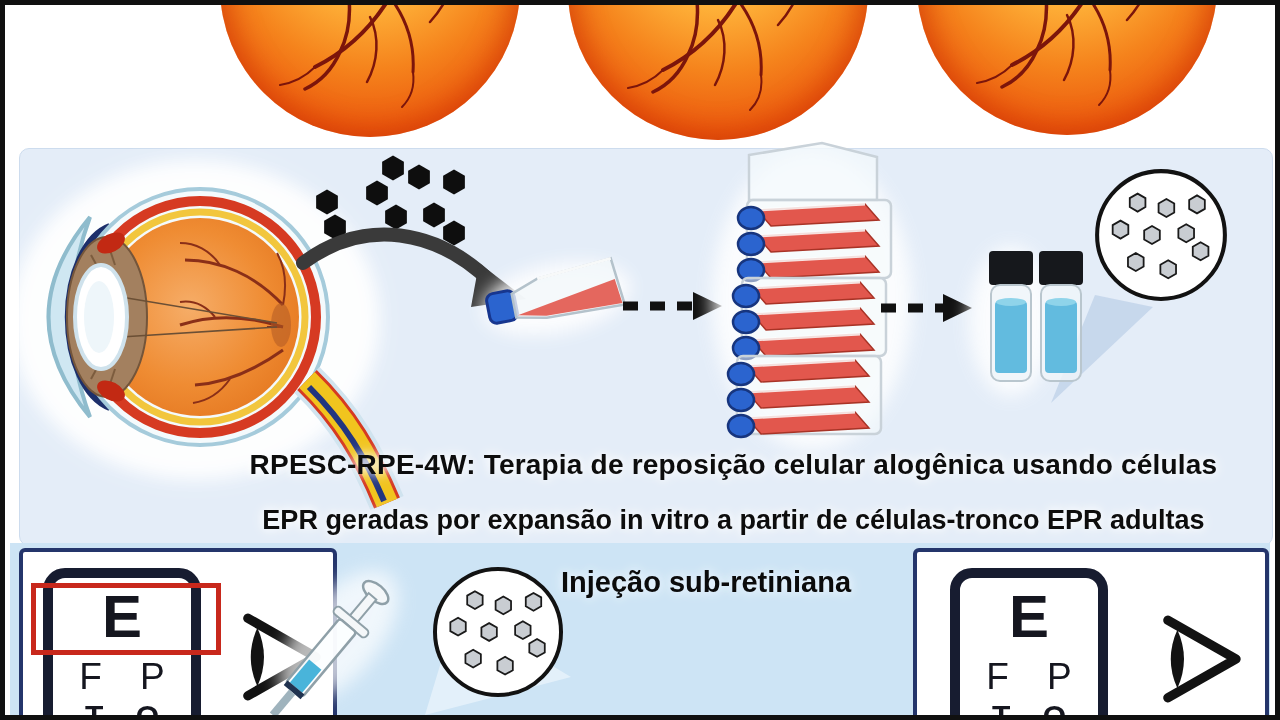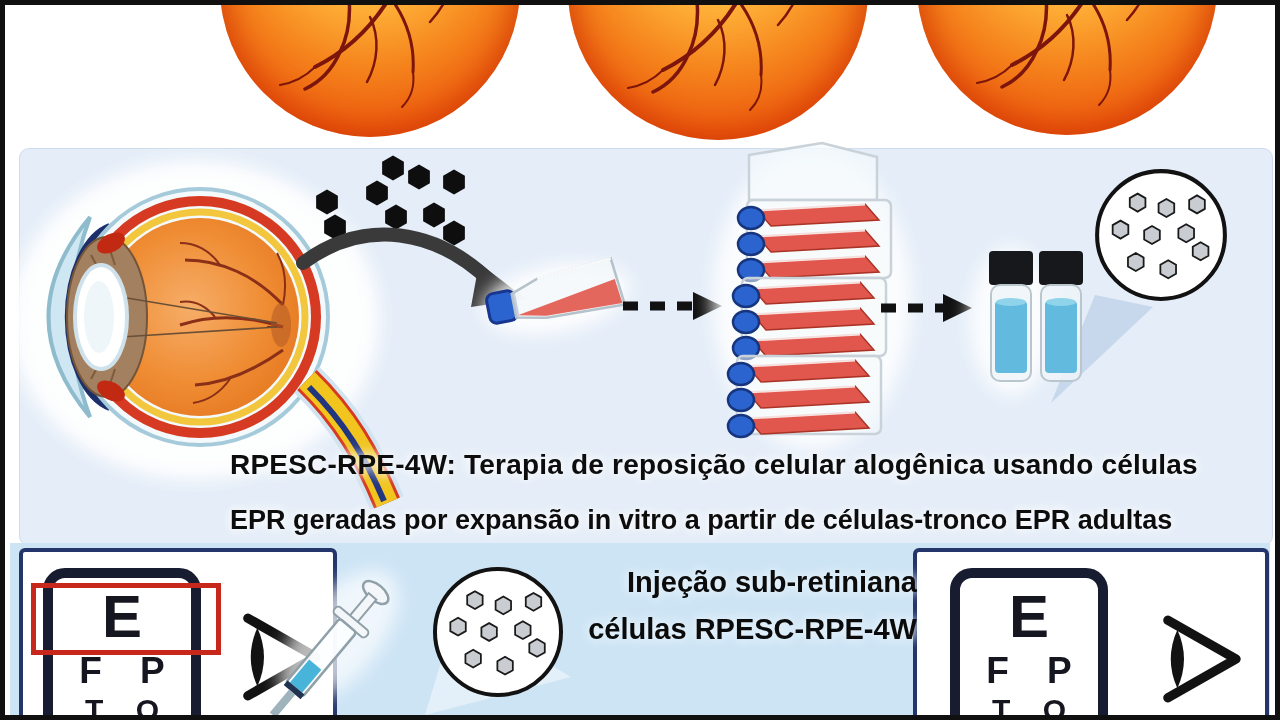--- a/index.html
+++ b/index.html
@@ -18,21 +18,21 @@
   .retina svg{position:absolute;inset:0;}
   #retina-1{left:215px;top:-168px;}
   #retina-2{left:563px;top:-165px;}
   #retina-3{left:912px;top:-170px;}
   
   .mid-panel{
     position:absolute;left:14px;top:143px;width:1252px;height:396px;
     background:#e4edf8;border:1px solid #cddcee;border-radius:10px;
   }
   .caption{
-    position:absolute;left:225px;right:38px;top:444px;
+    position:absolute;left:225px;right:38px;top:444px;text-align:center;
     color:#0d0d0d;z-index:5;
   }
   .caption .l1{font-size:28px;font-weight:600;letter-spacing:.2px;
     text-shadow:0 0 8px #fff,0 0 16px #fff;}
   .caption .l2{font-size:27px;font-weight:600;margin-top:24px;
     text-shadow:0 0 8px #fff,0 0 16px #fff;}
   
   .bottom-strip{
     position:absolute;left:5px;right:5px;top:538px;height:182px;
     background:#cde4f5;
@@ -45,31 +45,31 @@
   #chart-box-left{left:14px;width:318px;}
   #chart-box-right{left:908px;width:356px;}
   .chart-frame{
     position:absolute;width:158px;height:210px;
     border:10px solid #171c30;border-radius:22px;box-sizing:border-box;
     text-align:center;color:#15161f;
   }
   #chart-box-left .chart-frame{left:20px;top:16px;}
   #chart-box-right .chart-frame{left:33px;top:16px;}
   .row-e{font-size:60px;font-weight:700;line-height:62px;margin-top:8px;}
-  .row-fp{font-size:37px;font-weight:700;letter-spacing:14px;line-height:38px;margin-top:4px;text-indent:14px;}
+  .row-fp{font-size:37px;font-weight:400;letter-spacing:14px;line-height:38px;margin-top:10px;text-indent:14px;}
   .row-toz{font-size:30px;font-weight:700;letter-spacing:12px;line-height:32px;margin-top:4px;text-indent:12px;}
   .red-rect{
     position:absolute;border:5px solid #c8281c;box-sizing:border-box;z-index:3;
   }
   #chart-box-left .red-rect{left:8px;top:31px;width:190px;height:72px;}
   .eye-glyph{position:absolute;width:104px;height:110px;}
   #chart-box-left .eye-glyph{left:206px;top:50px;}
   #chart-box-right .eye-glyph{left:232px;top:52px;}
   .inj-text{
-    position:absolute;left:556px;top:554px;width:356px;text-align:right;
+    position:absolute;left:556px;top:554px;width:356px;text-align:left;
     color:#0b0b0b;z-index:5;
   }
   .inj-text div{font-size:29px;font-weight:600;line-height:47px;
     text-shadow:0 0 8px #eaf4fc,0 0 14px #eaf4fc;}
   .art{position:absolute;inset:0;width:1280px;height:720px;z-index:2;pointer-events:none;}
   .hidden-defs{position:absolute;width:0;height:0;}
 </style>
 </head>
 <body>
 
@@ -324,16 +324,15 @@
     <use href="#cell-cluster" x="422" y="556" width="142" height="142"></use>
   </svg>
 
   <div class="caption">
     <div class="l1">RPESC-RPE-4W: Terapia de reposição celular alogênica usando células</div>
     <div class="l2">EPR geradas por expansão in vitro a partir de células-tronco EPR adultas</div>
   </div>
 
   <div class="inj-text">
     <div>Injeção sub-retiniana</div>
-    <div>células RPESC-RPE-4W</div>
   </div>
 
 </div>
 
 </body></html>

